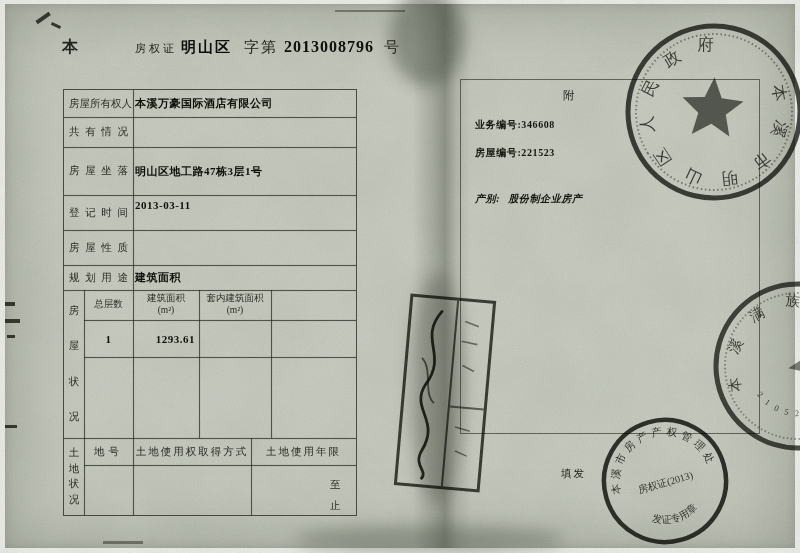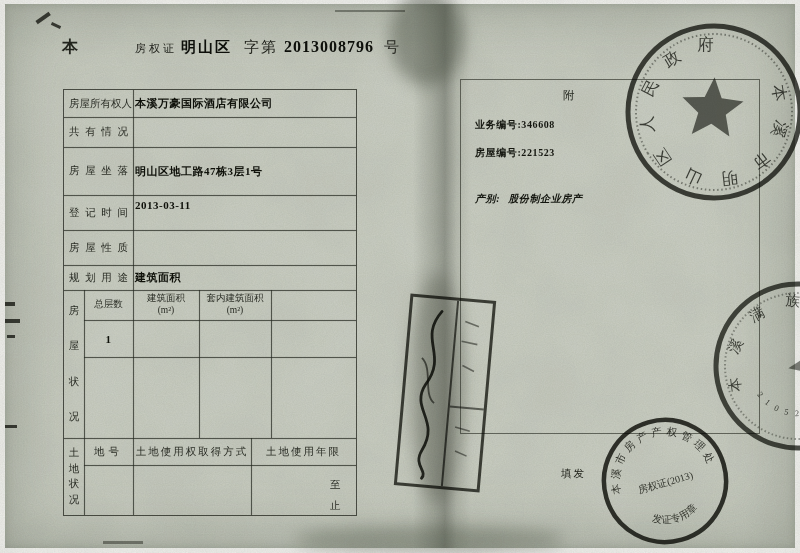--- a/index.html
+++ b/index.html
@@ -152,20 +152,21 @@
     </div>
     <div class="abs hcolhead" style="left:69px;top:200px;width:66px;height:30px;">
       <span>建筑面积</span>
           <span>(m²)</span>
     </div>
     <div class="abs hcolhead" style="left:135px;top:200px;width:72px;height:30px;">
       <span>套内建筑面积</span>
           <span>(m²)</span>
     </div>
     <div class="abs fill" style="left:20px;top:230px;width:49px;height:37px;display:flex;align-items:center;justify-content:center;">1</div>
+    <div class="abs fill" style="left:69px;top:230px;width:62px;height:37px;display:flex;align-items:center;justify-content:flex-end;">1293.61</div>
     <div class="abs fill" style="left:135px;top:230px;width:72px;height:37px;"></div>
     <div class="abs fill" style="left:207px;top:230px;width:85px;height:37px;"></div>
 
     <div class="abs vlabel" style="left:0;top:348px;width:20px;height:77px;padding:8px 0;">
           <span>土</span>
           <span>地</span>
           <span>状</span>
           <span>况</span>
         </div>
     <div class="abs flabel" style="left:20px;top:348px;width:49px;height:27px;display:flex;align-items:center;justify-content:center;letter-spacing:4px;">地号</div>

